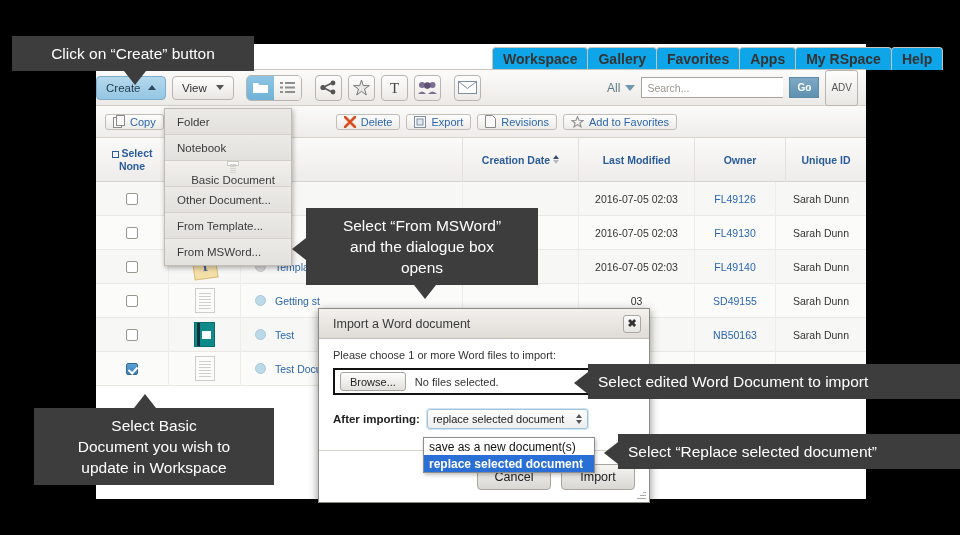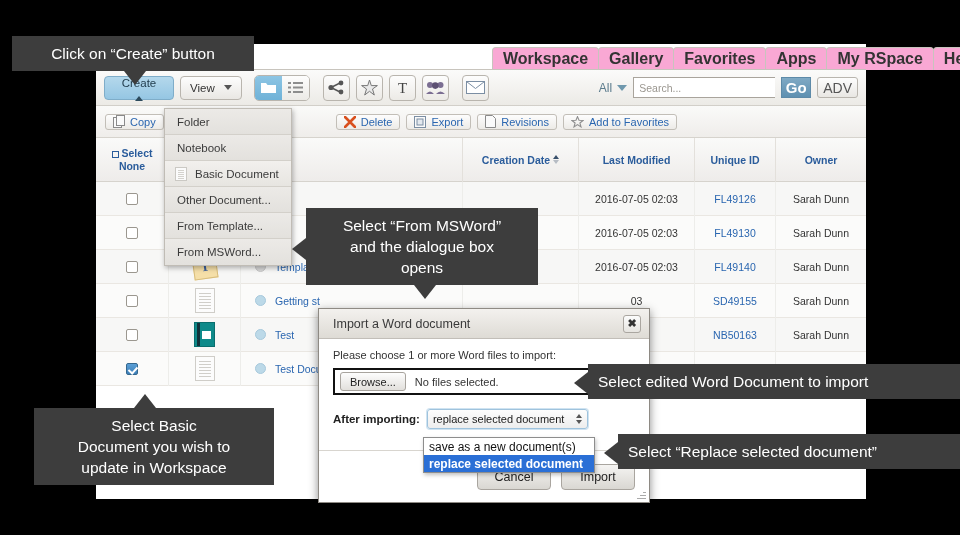--- a/index.html
+++ b/index.html
@@ -18,22 +18,22 @@
     width: 770px; height: 455px;
     background: #fff;
   }
 
   
   .tabstrip {
     position: absolute; left: 396px; top: 0px;
     height: 26px; display: flex; align-items: flex-end;
   }
   .tabstrip .tab {
-    font-size: 16px; font-weight: bold; color: #333;
-    background: #f9a8d4;
+    font-size: 14px; font-weight: bold; color: #333;
+    background: #0ea5e9;
     border: 1px solid #c8c4bd; border-bottom: none;
     border-radius: 4px 4px 0 0;
     padding: 5px 10px 5px 10px;
     margin-right: -1px;
     line-height: 12px;
     white-space: nowrap;
   }
   .tabline {
     position: absolute; left: 0; top: 25px; width: 770px;
     height: 1px; background: #c8c4bd;
@@ -50,21 +50,21 @@
     font-size: 11.5px; color: #333;
     background: linear-gradient(#fdfdfd, #e9e7e3);
     border: 1px solid #b9b5ae; border-radius: 4px;
     height: 24px; padding: 0 9px;
     display: flex; align-items: center; gap: 7px;
     white-space: nowrap;
   }
   .btn.create {
     background: linear-gradient(#b4d8ec, #95c6e3);
     border-color: #7fadc9; color: #1f3a4b;
-    margin-left: 8px; width: 70px;  flex-direction: column;
+    width: 70px; 
   }
   .btn.view { margin-left: 6px; width: 62px; justify-content: space-between; }
   .caret-up { width: 0;height: 0;border-left:4px solid transparent;border-right:4px solid transparent;border-bottom:5px solid #2c4a5c;}
   .caret-dn { width: 0;height: 0;border-left:4px solid transparent;border-right:4px solid transparent;border-top:5px solid #555;}
 
   .iconpair {
     margin-left: 12px; display: flex; height: 26px;
     border: 1px solid #b9b5ae; border-radius: 5px; overflow: hidden;
   }
   .iconpair .ibx { width: 27px; display:flex;align-items:center;justify-content:center;
@@ -81,26 +81,26 @@
   .searchzone { margin-left: auto; display:flex; align-items:center; padding-right:8px; gap:6px;}
   .allsel { font-size: 12px; color:#5b7b8c; display:flex; align-items:center; gap:5px;}
   .caret-blue { width:0;height:0;border-left:5px solid transparent;border-right:5px solid transparent;border-top:6px solid #6f98ad;}
   .searchbox {
     width: 142px; height: 21px; border: 1px solid #a9a49c; background:#fff;
     font-size: 10.5px; color: #9a968f; padding-left: 5px; display:flex;align-items:center;
     border-right: none;
   }
   .gobtn {
     height: 21px; width: 30px; background: linear-gradient(#7fa9c4,#5e90b1);
-    color:#fff; font-size:15px; font-weight:bold;
+    color:#fff; font-size:10px; font-weight:bold;
     display:flex;align-items:center;justify-content:center;
     border:1px solid #5d8aa8;
   }
   .advbtn {
-    height: 21px; padding: 0 5px; font-size: 14px; color:#555;
+    height: 36px; padding: 0 5px; font-size: 10px; color:#555;
     background: linear-gradient(#fdfdfd,#e9e7e3); border:1px solid #b9b5ae;
     border-radius:3px; display:flex;align-items:center;
   }
 
   
   .actionbar {
     position: absolute; left: 0; top: 62px; width: 770px; height: 32px;
     background: linear-gradient(#fafaf9,#efedea);
     border-bottom: 1px solid #d6d3cd;
     display: flex; align-items: center; padding-left: 9px; gap: 6px;
@@ -173,21 +173,21 @@
   .menu {
     position: absolute; left: 164px; top: 108px; width: 128px;
     background: #e6e4e0; border: 1px solid #c0bcb5;
     box-shadow: 1px 2px 5px rgba(0,0,0,.3); z-index: 40;
   }
   .mi {
     height: 26px; display:flex; align-items:center; padding-left: 12px;
     font-size: 11.5px; color: #3b3b3b; border-bottom: 1px solid #d3d0ca;
     background: linear-gradient(#eceae7,#e3e1dd);
   }
-  .mi.sub { padding-left: 10px; gap: 8px; background: linear-gradient(#f2f0ed,#e7e5e1);}
+  .mi.sub { padding-left: 10px; gap: 8px; background: linear-gradient(#f2f0ed,#e7e5e1); flex-direction: column;}
   .mi:last-child { border-bottom: none; }
   .mini-doc { width:12px;height:14px;background:#fbfbfb;border:1px solid #cbc9c4;position:relative;}
   .mini-doc:before{content:"";position:absolute;left:2px;top:2px;right:2px;height:1px;background:#d4d2cd;
     box-shadow:0 2px 0 #d4d2cd,0 4px 0 #d4d2cd,0 6px 0 #d4d2cd,0 8px 0 #d4d2cd;}
 
   
   .modal {
     position: absolute; left: 318px; top: 308px; width: 332px; height: 195px;
     background: #fff; border: 1px solid #8e8a84;
     box-shadow: 0 3px 9px rgba(0,0,0,.45); z-index: 60;
@@ -414,22 +414,22 @@
         <div class="th c1"></div>
         <div class="th c2"></div>
         <div class="th c3">
           <span>Creation Date</span>
           <span class="sortar">
               <i class="u"></i>
               <i class="d"></i>
             </span>
         </div>
         <div class="th c4">Last Modified</div>
+        <div class="th c6">Owner</div>
         <div class="th c5">Unique ID</div>
-        <div class="th c6">Owner</div>
       </div>
 
       <div class="trow">
         <div class="td c0">
             <span class="cb"></span>
           </div>
         <div class="td c1">
             <span class="docico"></span>
           </div>
         <div class="td c2">

